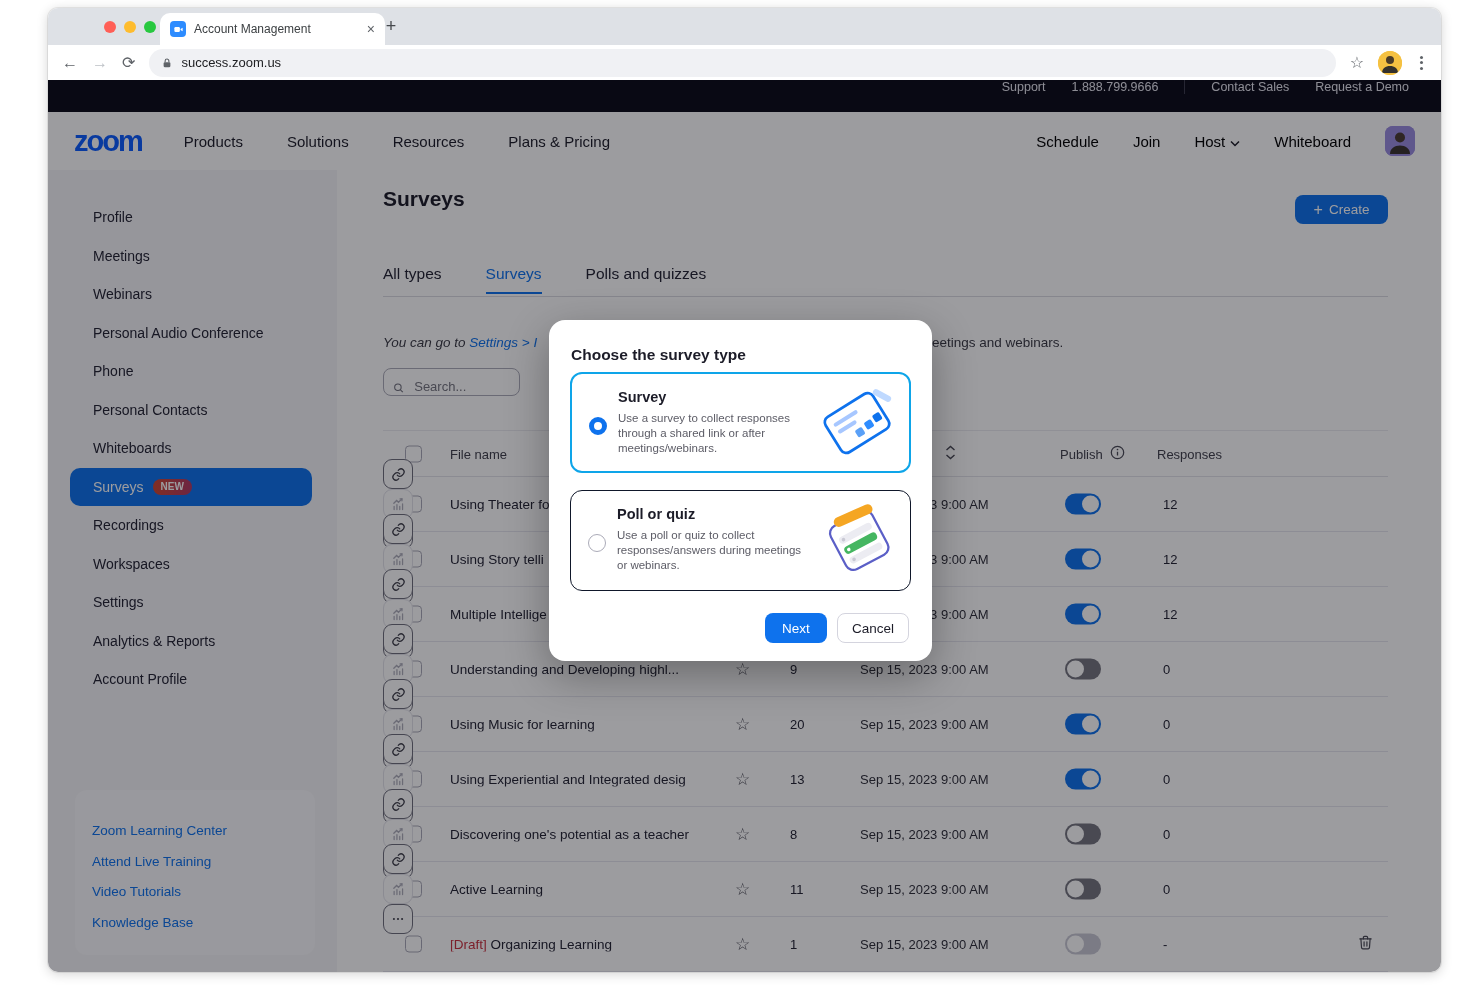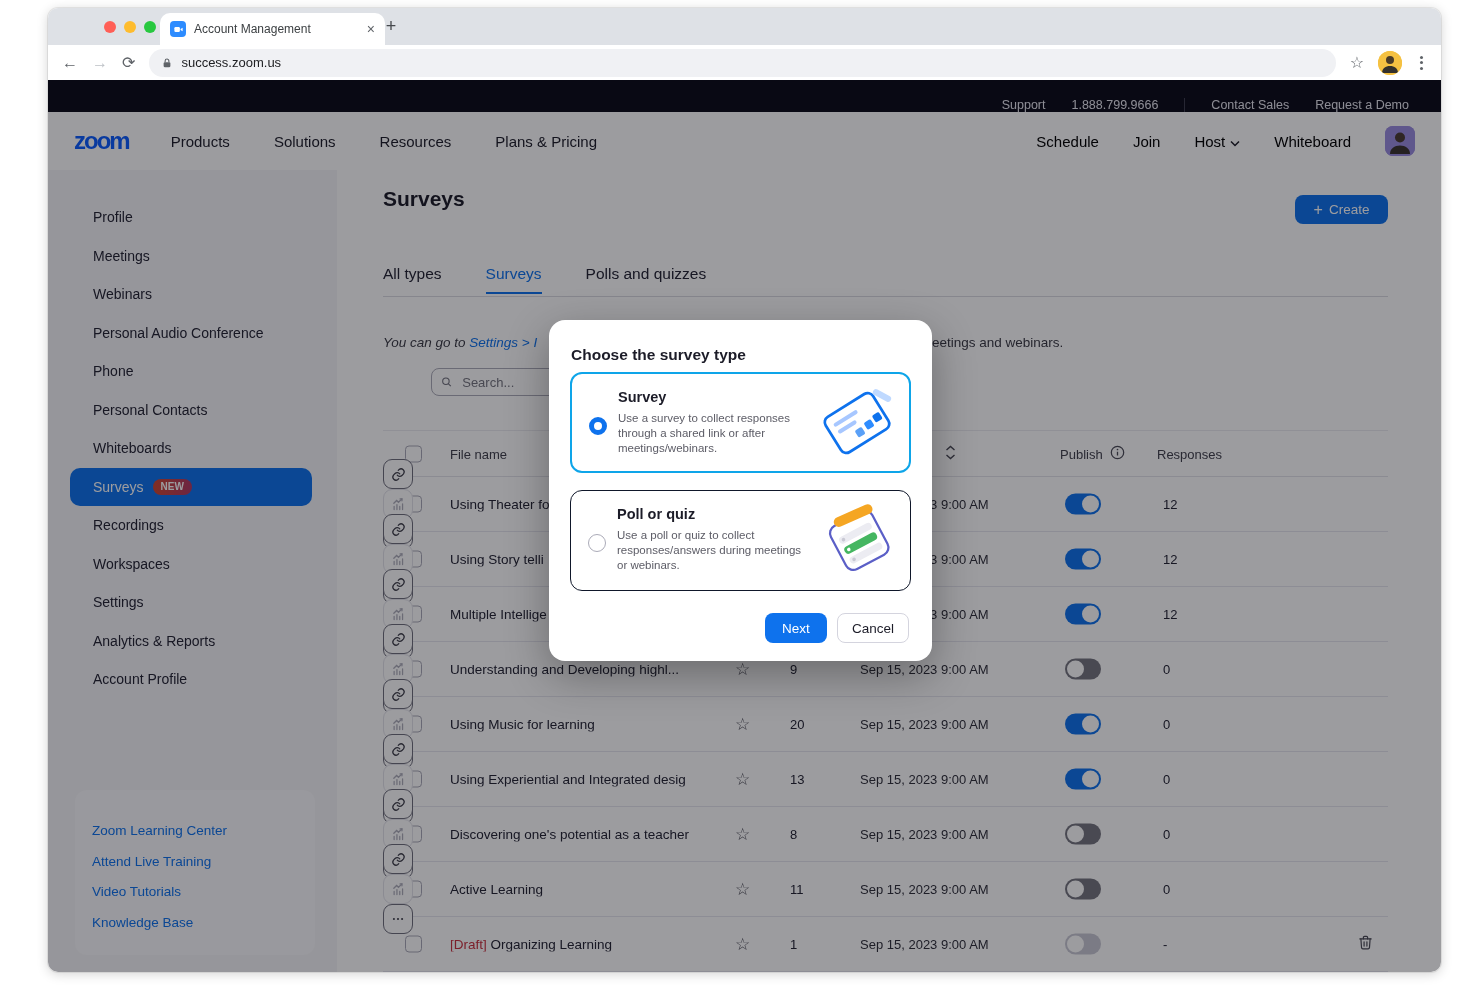--- a/index.html
+++ b/index.html
@@ -21,25 +21,25 @@
   .navbtn{font-size:16px;color:#5F6368;line-height:1;}
   .navbtn.dis{color:#BDC1C6;}
   .omnibox{flex:1;height:28px;background:#F0F1F4;border-radius:14px;display:flex;align-items:center;gap:8px;padding:0 12px;
            font-size:13px;color:#202124;}
   .chrome-avatar{width:24px;height:24px;border-radius:50%;background:#F5C142;overflow:hidden;flex:none;}
   .bookmark-star{font-size:16px;color:#5F6368;}
   .kebab{display:flex;flex-direction:column;gap:2.5px;padding:0 4px;}
   .kebab i{width:3px;height:3px;border-radius:50%;background:#5F6368;display:block;}
   
   .page{position:relative;height:892px;background:#fff;overflow:hidden;}
-  .page-top{height:32px;background:#0A0A18;display:flex;justify-content:flex-end;align-items:flex-end;gap:26px;
+  .page-top{height:32px;background:#0A0A18;display:flex;justify-content:flex-end;align-items:flex-start;gap:26px;
             padding-right:32px;font-size:12.5px;color:#E6E6EE;}
   .tb-divider{width:1px;height:14px;background:#3C3C4E;}
   .navbar{height:58px;background:#fff;display:flex;align-items:center;padding:0 26px;}
-  .logo{font-size:24px;font-weight:bold;color:#0B5CFF;letter-spacing:-2px;margin-right:42px;line-height:1;}
+  .logo{font-size:29px;font-weight:bold;color:#0B5CFF;letter-spacing:-2px;margin-right:42px;line-height:1;}
   .nav-left{display:flex;gap:44px;font-size:15px;color:#1C1C28;}
   .nav-spacer{flex:1;}
   .nav-right{display:flex;gap:34px;font-size:15px;color:#000000;align-items:center;}
   .nav-avatar{width:30px;height:30px;border-radius:8px;background:#9A8CE0;overflow:hidden;}
   .chev{margin-left:5px;display:inline-block;}
   
   .sidebar{position:absolute;left:0;top:90px;width:289px;bottom:0;background:#F6F6F9;}
   .side-nav{padding-top:28px;}
   .side-item{height:38.5px;display:flex;align-items:center;padding-left:45px;font-size:14px;color:#232333;}
   .side-item.active{background:#0E72ED;color:#fff;border-radius:10px;margin:0 25px 0 22px;padding-left:23px;}
@@ -55,21 +55,21 @@
               font-size:13.5px;display:flex;align-items:center;justify-content:center;gap:6px;}
   .create-plus{font-size:16px;line-height:1;}
   .tabs{position:absolute;left:46px;top:95px;display:flex;gap:44px;font-size:15.5px;color:#232333;}
   .tabs .tab-item{padding-bottom:11px;}
   .tabs .tab-item.active{color:#0E72ED;border-bottom:2.5px solid #0E72ED;padding-bottom:8.5px;}
   .tabs-divider{position:absolute;left:46px;top:126px;width:1005px;height:1px;background:#DBDBE2;}
   .info-line{position:absolute;left:46px;top:165px;font-size:13.5px;color:#3A3A44;font-style:italic;}
   .info-line a{color:#0E72ED;text-decoration:none;}
   .info-suffix{position:absolute;left:595px;top:165px;font-size:13.5px;color:#3A3A44;}
   .searchbox{position:absolute;left:46px;top:198px;width:137px;height:28px;border:1px solid #ACACB9;border-radius:8px;
-             display:flex;align-items:center;gap:8px;padding:0 9px;box-sizing:border-box;margin-left:48px;}
+             display:flex;align-items:flex-end;gap:8px;padding:0 9px;box-sizing:border-box;}
   .searchbox input{border:none;outline:none;background:transparent;width:100%;font-size:13px;color:#333;font-family:"Liberation Sans",sans-serif;}
   .searchbox input::placeholder{color:#75757F;}
   
   .table{position:absolute;left:46px;top:260px;width:1005px;}
   .thead{position:relative;height:45px;border-top:1px solid #EBEBF0;border-bottom:1px solid #E3E3EA;font-size:13px;color:#40404C;}
   .thead>*, .trow>*{position:absolute;top:50%;transform:translateY(-50%);}
   .trow{position:relative;height:54px;border-bottom:1px solid #E7E7EE;font-size:13.5px;color:#232333;}
   .cb{left:22px;width:15px;height:15px;border:1.5px solid #A9A9B7;border-radius:4px;background:#fff;}
   .col-name{left:67px;white-space:nowrap;overflow:hidden;max-width:430px;}
   .h-frag{left:540px;}

